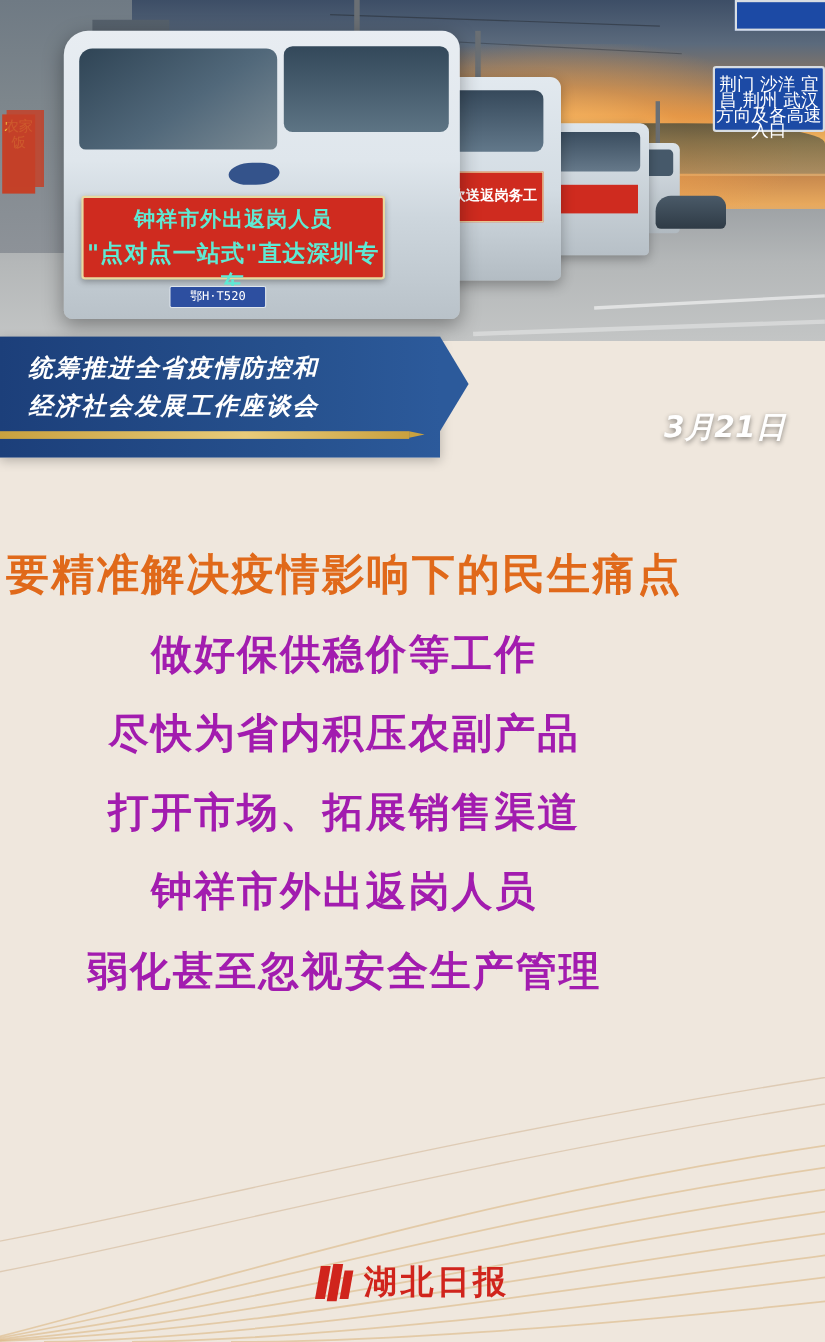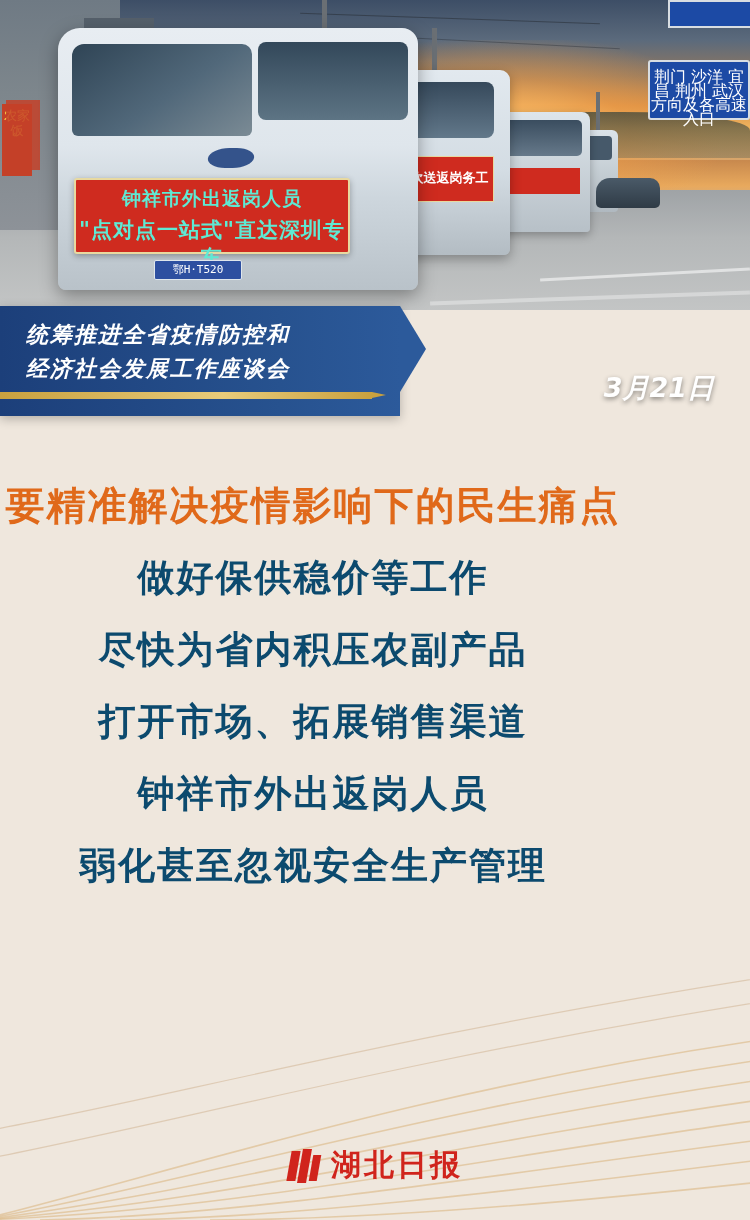--- a/index.html
+++ b/index.html
@@ -237,25 +237,25 @@
       linear-gradient(to bottom, #bcb0a6 0%, #cfc5ba 6%, #e6ded3 16%, #efe8df 45%, #ece4d9 75%, #e4dbcf 100%);
     z-index: -1;
   }
   .paper-top-shade {
     position: absolute; left: 0; top: 310px; width: 750px; height: 70px;
     background: linear-gradient(to bottom, rgba(70,60,52,.55), rgba(120,110,100,0));
     z-index: -1;
   }
 
   .content {
-    position: absolute; left: 0; top: 470px; width: 626px;
+    position: absolute; left: 0; top: 487px; width: 626px;
   }
   .content .row {
     text-align: center;
-    color: #0c4a6e;
+    color: #a21caf;
     font-size: 37px;
     font-weight: bold;
     letter-spacing: 2px;
     line-height: 72px;
     font-family: "DejaVu Sans", sans-serif;
     white-space: nowrap;
   }
   .content .row.highlight {
     color: #e0691a;
     font-size: 39px;

